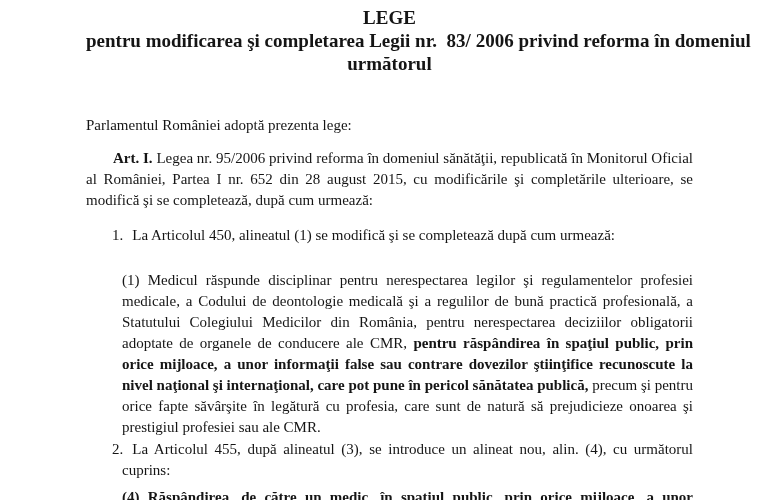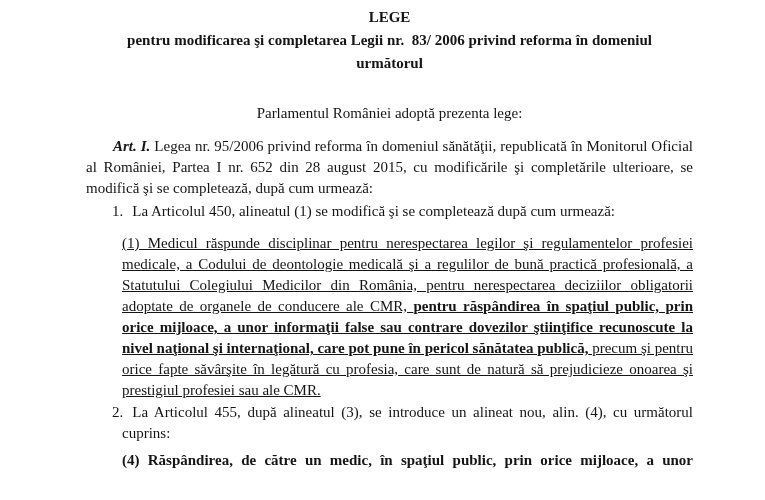--- a/index.html
+++ b/index.html
@@ -17,54 +17,52 @@
     font-size: 15px;
     line-height: 21px;
     padding: 0 72px 0 86px;
     overflow: hidden;
     position: relative;
   }
   .doc-title {
     margin-top: 6px;
     text-align: center;
     font-weight: bold;
-    font-size: 15px;
+    font-size: 19px;
     line-height: 23px;
   }
   .doc-title .t-line {
     white-space: pre; 
   }
   .intro {
-    margin-top: 28px;
-    text-align: center;
+    margin-top: 40px;
   }
   .art {
     margin-top: 12px;
     text-align: justify;
     text-indent: 27px;
   }
   .art .art-label {
     font-weight: bold;
-    font-style: italic;
   }
   .item {
     padding-left: 36px;
     text-indent: -10px;
     text-align: justify;
   }
   .item .num {
     padding-right: 9px;
   }
-  .item-1 { margin-top: 2px; }
+  .item-1 { margin-top: 14px; }
   .item-2 { margin-top: 1px; }
   .sub {
     margin-left: 36px;
     text-align: justify;
   }
-  .sub-1 { margin-top: 11px; text-decoration: underline; }
+  .sub-1 { margin-top: 24px; }
   .sub-4 {
     margin-top: 6px;
     font-weight: bold;
     text-align: justify;
     text-align-last: justify; 
   }
   .bold-seg { font-weight: bold; }
 </style>
 </head>
 <body>

